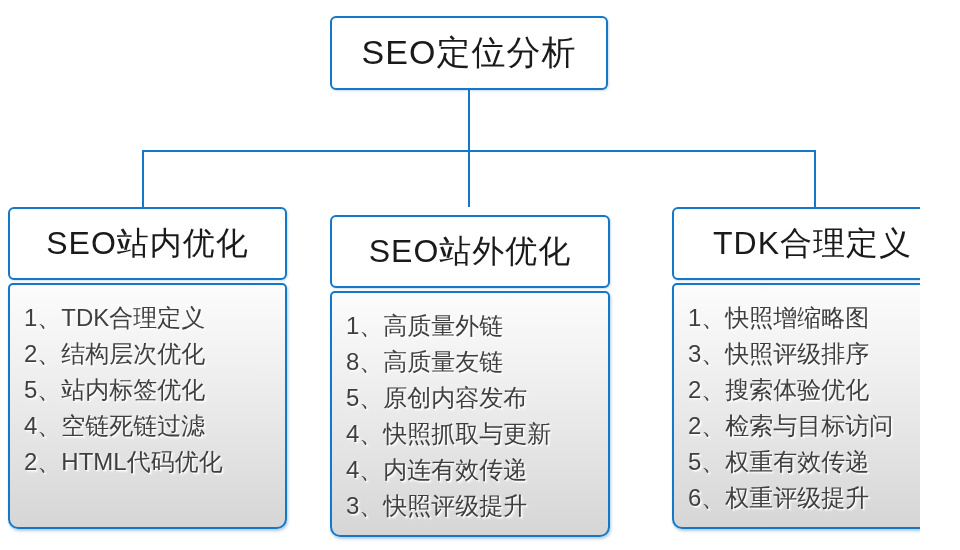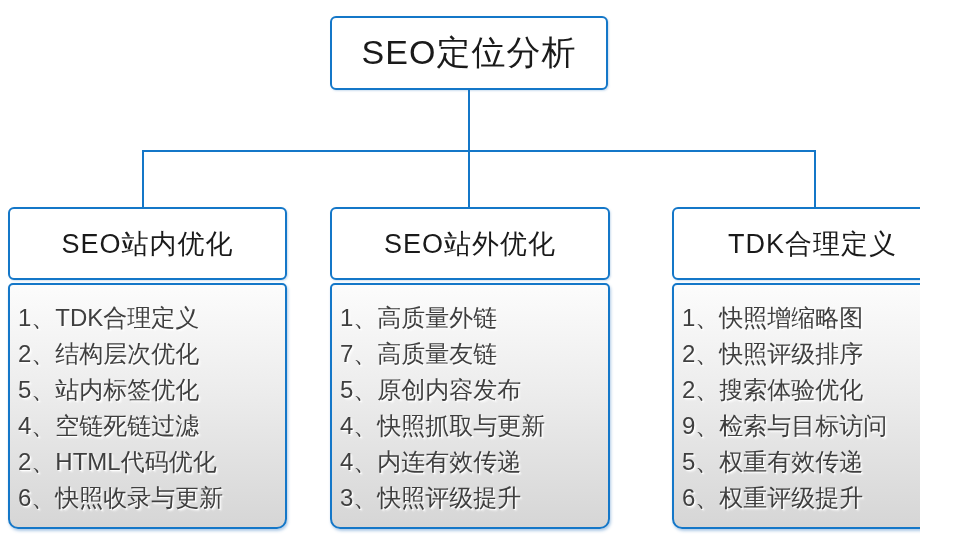--- a/index.html
+++ b/index.html
@@ -25,36 +25,36 @@
     color:var(--title-text);
   }
   .root-box{
     left:330px;top:16px;width:278px;height:74px;
     font-size:34px;
     letter-spacing:1px;
     box-shadow:1px 1px 2px rgba(110,160,210,.35);
   }
   .col-header{
     top:207px;height:73px;
-    font-size:27px;
+    font-size:32px;
     letter-spacing:1px;
     box-shadow:1px 1px 2px rgba(110,160,210,.35);
     align-items:center;
   }
   .col-list{
     position:absolute;
     top:283px;height:246px;
     border:2px solid var(--line);
     border-radius:5px 5px 10px 10px;
     background:linear-gradient(180deg,#fcfcfc 0%,#ececec 45%,#d6d6d6 100%);
     box-shadow:1px 2px 3px rgba(80,140,200,.45);
-    padding:15px 8px 0 8px;
+    padding:15px 8px 0 14px;
   }
   .col-1{left:8px;width:279px;}
-  .col-2{left:330px;width:280px;}
+  .col-2{left:330px;width:280px;margin-top:8px;}
   .col-3{left:672px;width:281px;}
   .list-item{
     font-size:24px;
     line-height:36px;
     color:var(--item-text);
     white-space:nowrap;
     text-shadow:1px 1px 0 rgba(255,255,255,.95), 2px 2px 2px rgba(255,255,255,.7);
   }
   .conn{
     position:absolute;
@@ -85,40 +85,39 @@
 
   <div class="box col-header col-1">
     <span>SEO站内优化</span>
   </div>
   <div class="col-list col-1">
     <div class="list-item">1、TDK合理定义</div>
     <div class="list-item">2、结构层次优化</div>
     <div class="list-item">5、站内标签优化</div>
     <div class="list-item">4、空链死链过滤</div>
     <div class="list-item">2、HTML代码优化</div>
-    <div class="list-item">6、快照收录与更新</div>
   </div>
 
   <div class="box col-header col-2">
     <span>SEO站外优化</span>
   </div>
   <div class="col-list col-2">
     <div class="list-item">1、高质量外链</div>
-    <div class="list-item">7、高质量友链</div>
+    <div class="list-item">8、高质量友链</div>
     <div class="list-item">5、原创内容发布</div>
     <div class="list-item">4、快照抓取与更新</div>
     <div class="list-item">4、内连有效传递</div>
     <div class="list-item">3、快照评级提升</div>
   </div>
 
   <div class="box col-header col-3">
     <span>TDK合理定义</span>
   </div>
   <div class="col-list col-3">
     <div class="list-item">1、快照增缩略图</div>
-    <div class="list-item">2、快照评级排序</div>
+    <div class="list-item">3、快照评级排序</div>
     <div class="list-item">2、搜索体验优化</div>
-    <div class="list-item">9、检索与目标访问</div>
+    <div class="list-item">2、检索与目标访问</div>
     <div class="list-item">5、权重有效传递</div>
     <div class="list-item">6、权重评级提升</div>
   </div>
 
 </div>
 
 </body></html>

